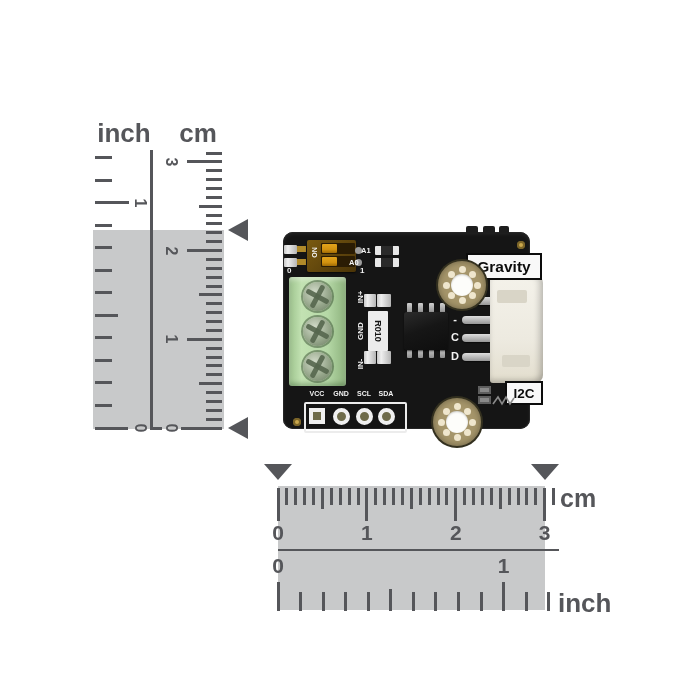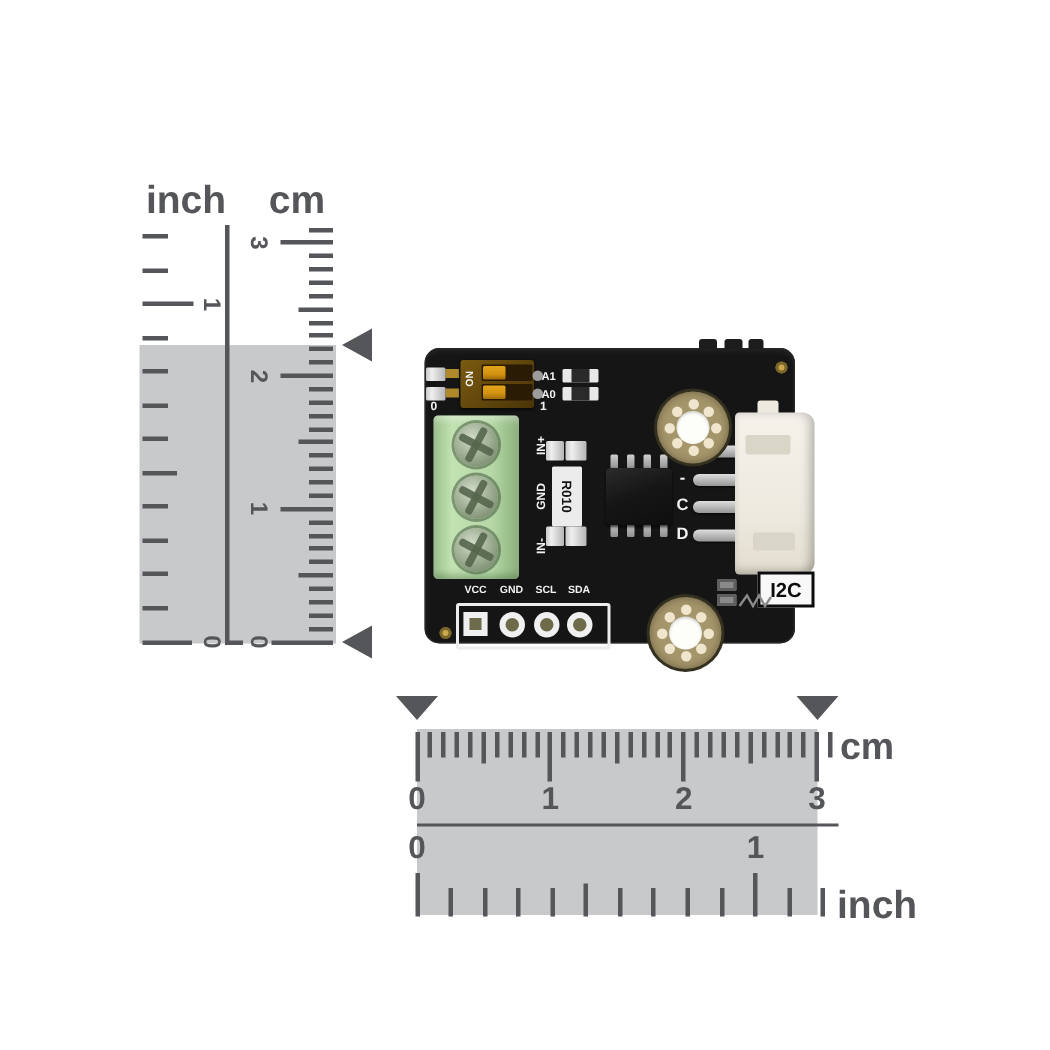--- a/index.html
+++ b/index.html
@@ -115,21 +115,21 @@
         <div style="position: absolute; left: 38px; top: 11px; width: 34px; height: 11px; background: rgb(42, 28, 4); border-radius: 1px;"></div>
         <div style="position: absolute; left: 39px; top: 12px; width: 15px; height: 9px; background: linear-gradient(rgb(226, 164, 28), rgb(210, 146, 15) 60%, rgb(160, 108, 6)); border-radius: 1px;"></div>
         <div style="position: absolute; left: 38px; top: 24px; width: 34px; height: 11px; background: rgb(42, 28, 4); border-radius: 1px;"></div>
         <div style="position: absolute; left: 39px; top: 25px; width: 15px; height: 9px; background: linear-gradient(rgb(226, 164, 28), rgb(210, 146, 15) 60%, rgb(160, 108, 6)); border-radius: 1px;"></div>
       </div>
     <div class="abs" style="left:72px;top:15px;width:7px;height:7px;border-radius:50%;background:#9c9c9c;"></div>
     <div class="abs" style="left:72px;top:27px;width:7px;height:7px;border-radius:50%;background:#9c9c9c;"></div>
     <div class="silk" style="left:4px;top:34px;font-size:8px;">0</div>
     <div class="silk" style="left:77px;top:34px;font-size:8px;">1</div>
     <div class="silk" style="left:78px;top:14px;font-size:7.5px;">A1</div>
-    <div class="silk" style="left:78px;top:26px;font-size:7.5px;">A0</div>
+    <div class="silk" style="left:66px;top:26px;font-size:7.5px;">A0</div>
     <div class="abs" style="left:92px;top:14px;width:24px;height:9px;background:#e8e8e8;border-radius:1px;">
         <div style="position:absolute;left:6px;top:0;width:12px;height:9px;background:#2a2a2a;"></div>
       </div>
     <div class="abs" style="left:92px;top:26px;width:24px;height:9px;background:#e8e8e8;border-radius:1px;">
         <div style="position:absolute;left:6px;top:0;width:12px;height:9px;background:#2a2a2a;"></div>
       </div>
 
     <div class="cap" style="left:1px;top:13px;width:13px;height:9px;"></div>
     <div class="cap" style="left:1px;top:26px;width:13px;height:9px;"></div>
 
@@ -189,20 +189,21 @@
         <div style="position: absolute; left: 166px; top: 117.5px; width: 12px; font-size: 11px; font-weight: bold; color: rgb(242, 242, 242); text-align: center;">D</div>
       </div>
     <div class="abs" style="left:222px;top:35px;width:14px;height:9px;background:var(--cream);border-radius:2px 2px 0 0;"></div>
     <div class="abs" style="left:207px;top:43px;width:53px;height:108px;border-radius:3px 8px 8px 3px;
          background:linear-gradient(180deg,#f4f2ea,var(--cream) 60%,#e2ddcd);
          box-shadow:inset -4px 0 6px rgba(0,0,0,.18), inset 0 -4px 5px rgba(0,0,0,.12);">
       <div style="position:absolute;left:7px;top:15px;width:30px;height:13px;background:#d9d5c7;border-radius:2px;"></div>
       <div style="position:absolute;left:12px;top:80px;width:28px;height:12px;background:#d9d5c7;border-radius:2px;"></div>
     </div>
 
+    <div class="whitebox" style="left:183px;top:21px;width:72px;height:23px;font-size:15.5px;">Gravity</div>
     <div class="whitebox" style="left:222px;top:149px;width:34px;height:20px;font-size:13.5px;">I2C</div>
 
     <div id="hole-top" class="abs" style="left: 155px; top: 29px;">
         <div style="position: absolute; left: 0px; top: 0px; width: 48px; height: 48px; border-radius: 50%; background: rgb(165, 149, 106); box-shadow: rgb(51, 48, 31) 0px 0px 0px 2px, rgba(0, 0, 0, 0.35) 0px 0px 6px inset;"></div>
         <div class="holedot" style="position: absolute; left: 20.5px; top: 5px; width: 7px; height: 7px;"></div>
         <div class="holedot" style="position: absolute; left: 31.4602px; top: 9.53984px; width: 7px; height: 7px;"></div>
         <div class="holedot" style="position: absolute; left: 36px; top: 20.5px; width: 7px; height: 7px;"></div>
         <div class="holedot" style="position: absolute; left: 31.4602px; top: 31.4602px; width: 7px; height: 7px;"></div>
         <div class="holedot" style="position: absolute; left: 20.5px; top: 36px; width: 7px; height: 7px;"></div>
         <div class="holedot" style="position: absolute; left: 9.53984px; top: 31.4602px; width: 7px; height: 7px;"></div>

